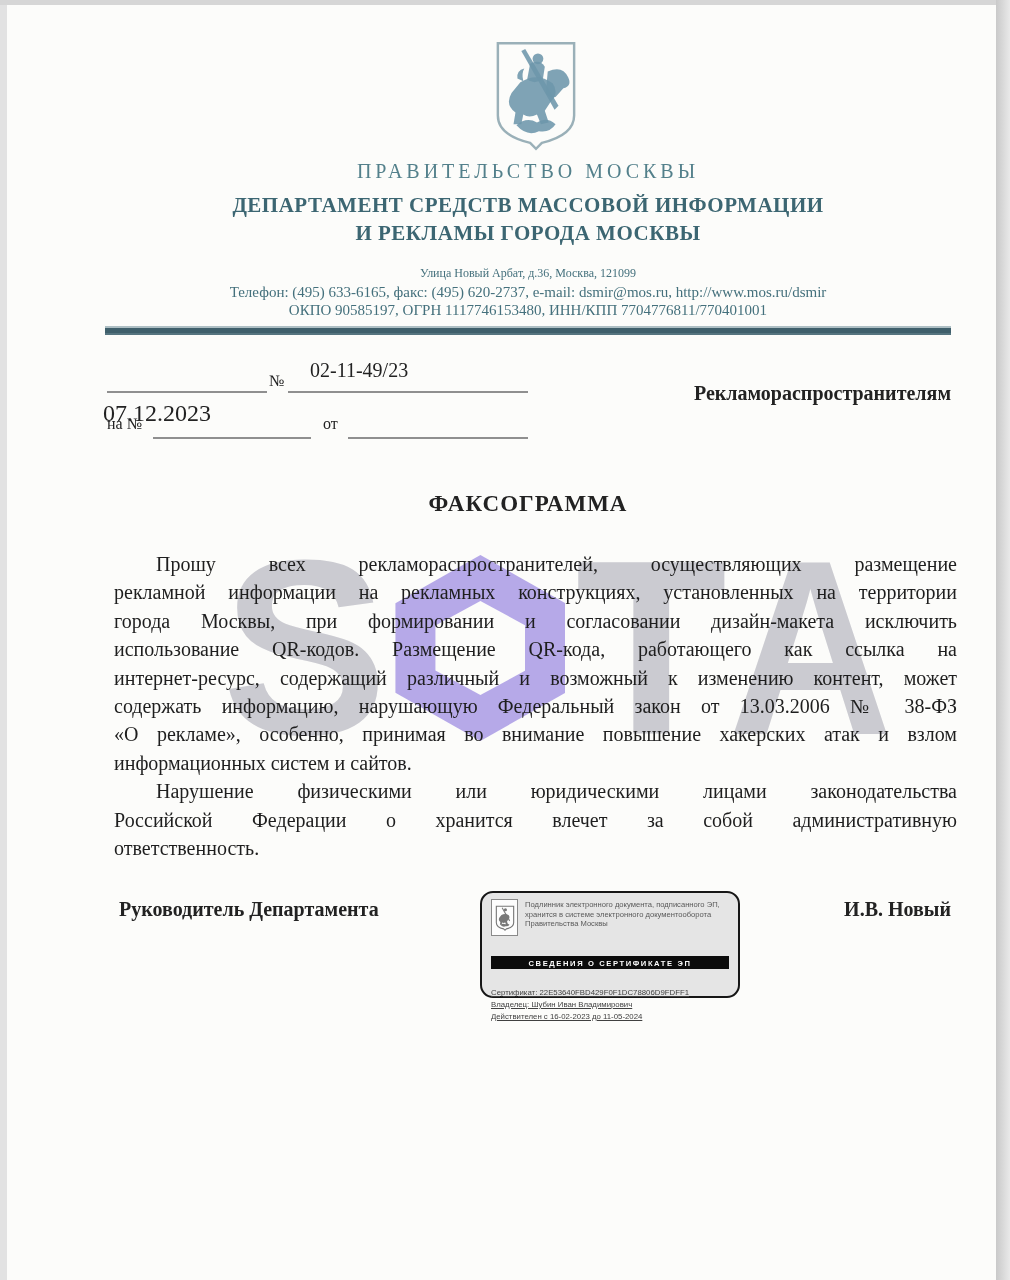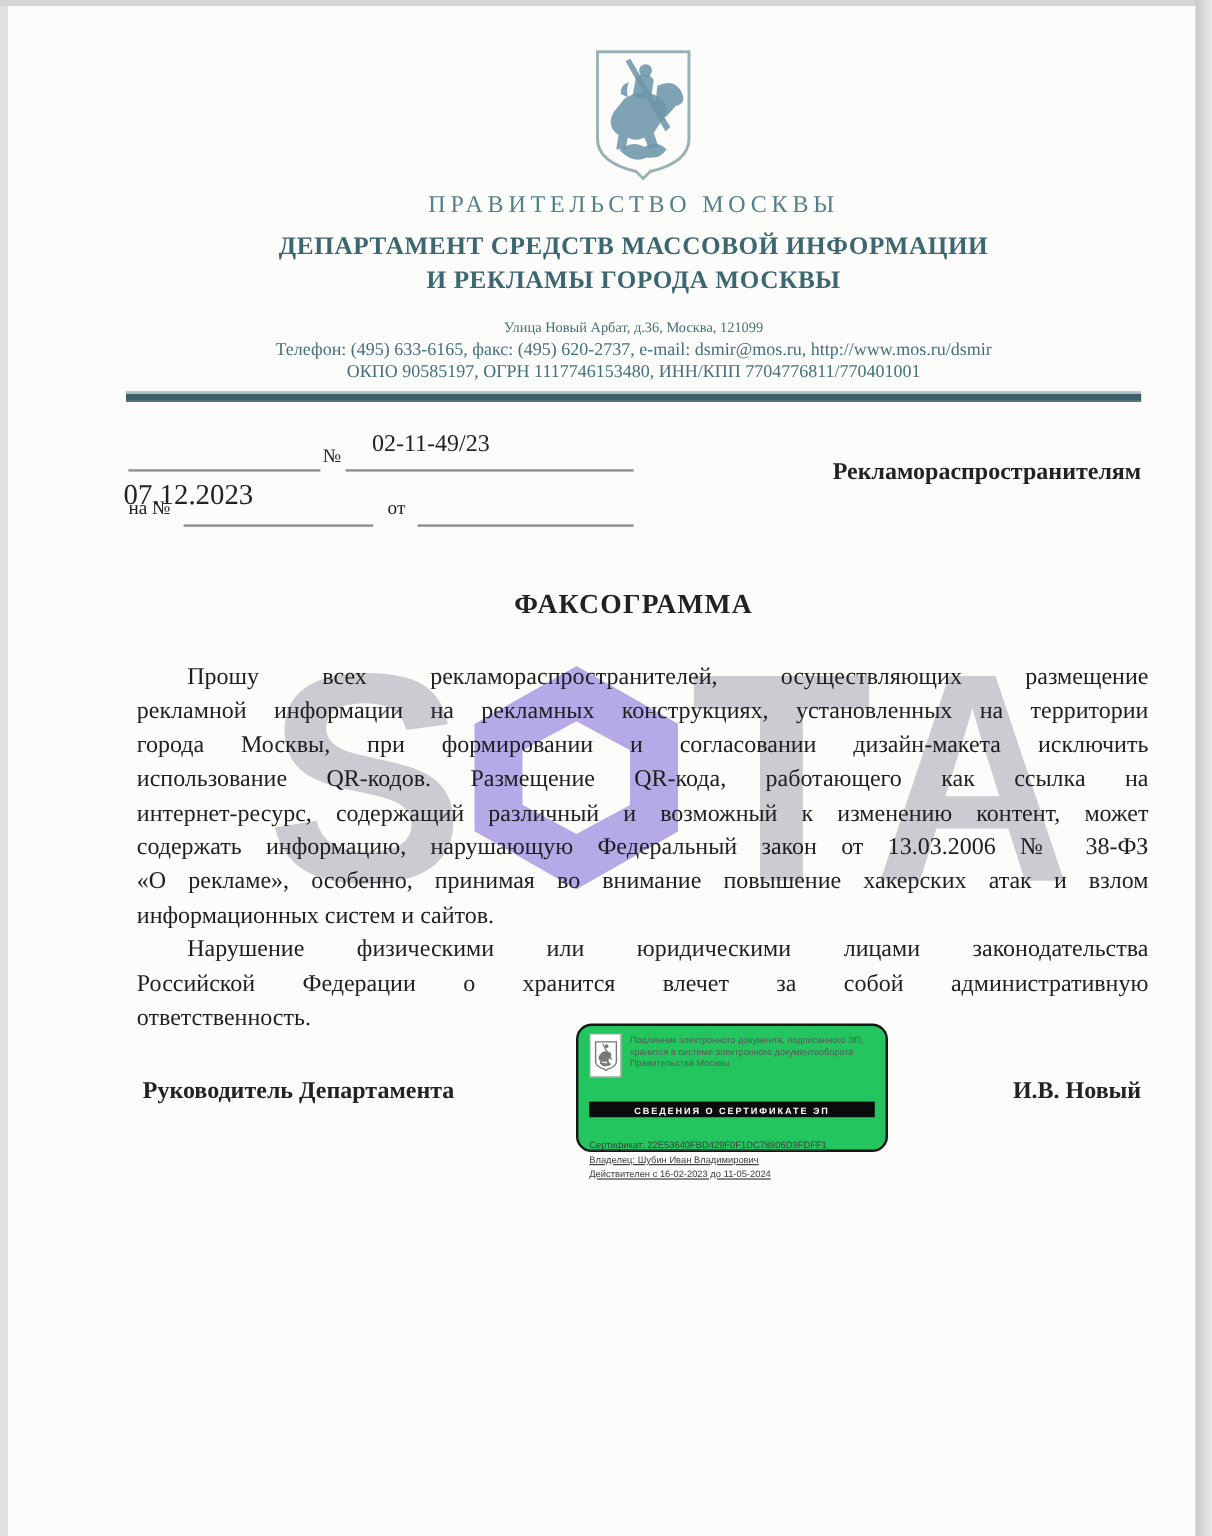--- a/index.html
+++ b/index.html
@@ -66,22 +66,22 @@
   .jline { text-align:justify; text-align-last:justify; }
   .jline.indent { text-indent:42px; }
   .jline.last { text-align-last:left; }
 
   
   .sig-role { position:absolute; left:112px; top:893px; font-size:20px; font-weight:bold; }
   .sig-name { position:absolute; left:700px; top:893px; width:244px; text-align:right;
               font-size:20px; font-weight:bold; }
 
   
-  .stamp { position:absolute; left:473px; top:848px; width:260px; height:107px;
-           border:2.5px solid #161616; border-radius:13px; background:#22c55e;
+  .stamp { position:absolute; left:473px; top:886px; width:260px; height:107px;
+           border:2.5px solid #161616; border-radius:13px; background:#e5e5e5;
            padding:6px 9px 4px;
            font-family:"Liberation Sans","DejaVu Sans",sans-serif; }
   .stamp-top { display:flex; gap:7px; align-items:flex-start; }
   .stamp-crest-box { width:27px; height:37px; border:1px solid #8a8a8a; flex:0 0 auto;
                      display:flex; align-items:center; justify-content:center; background:#fdfdfd; }
   .stamp-notice { font-size:7.6px; line-height:9.6px; color:#595959; padding-top:1px; }
   .stamp-bar { margin-top:20px; background:#0c0c0c; color:#fefefe; text-align:center;
                font-size:7.6px; font-weight:bold; letter-spacing:1.6px; padding:2.5px 0 1.5px; }
   .stamp-lines { margin-top:18px; font-size:7.8px; line-height:11.8px; color:#404040;text-decoration:underline; }
 </style>

